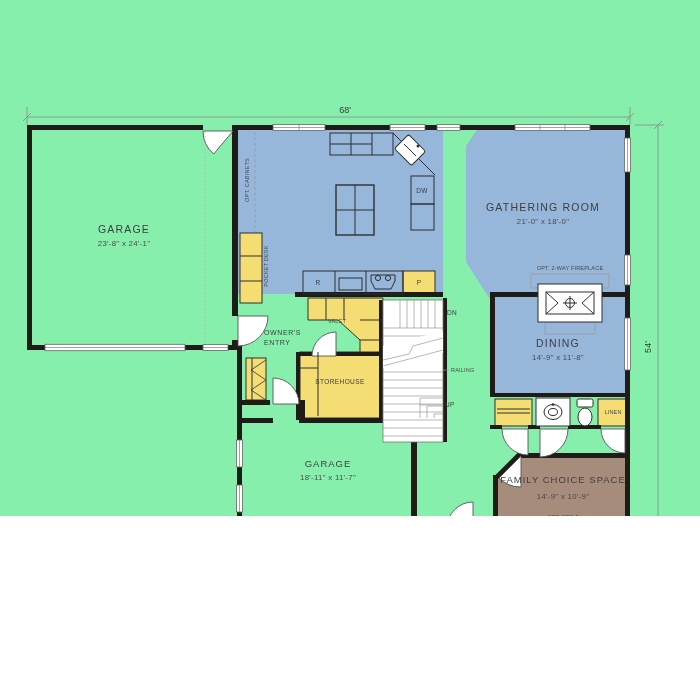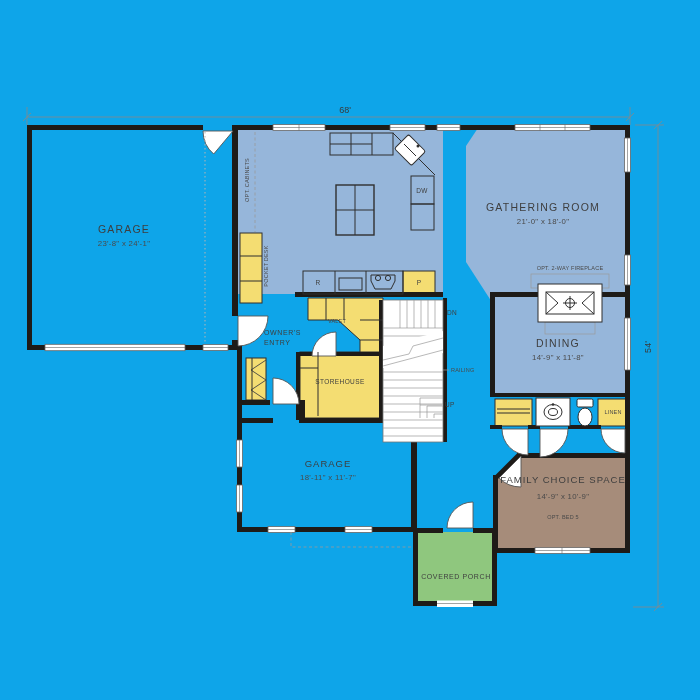--- a/index.html
+++ b/index.html
@@ -1,16 +1,16 @@
 <!DOCTYPE html>
 <html><head>
 <meta charset="utf-8">
 <style>
   html,body{margin:0;padding:0;background:#fff;}
-  #canvas{position:relative;width:700px;height:700px;background:#0ea5e9;overflow:hidden;}
+  #canvas{position:relative;width:700px;height:516px;background:#86efac;overflow:hidden;}
   svg text{font-family:"Liberation Sans","DejaVu Sans",sans-serif;fill:#3e3e3e;}
   .t-room{font-size:10.5px;letter-spacing:1.2px;}
   .t-dims{font-size:7.8px;letter-spacing:0.3px;fill:#4a4a4a;}
   .t-room2{font-size:9.5px;letter-spacing:1px;}
   .t-small{font-size:7px;letter-spacing:0.6px;}
   .t-med{font-size:6.5px;letter-spacing:0.4px;}
   .t-tiny{font-size:5.5px;letter-spacing:0.2px;fill:#4a4a4a;}
   .t-dimlab{font-size:9px;fill:#3a3a3a;}
   .wall{fill:#1e1b18;}
   .room{stroke:none;}

